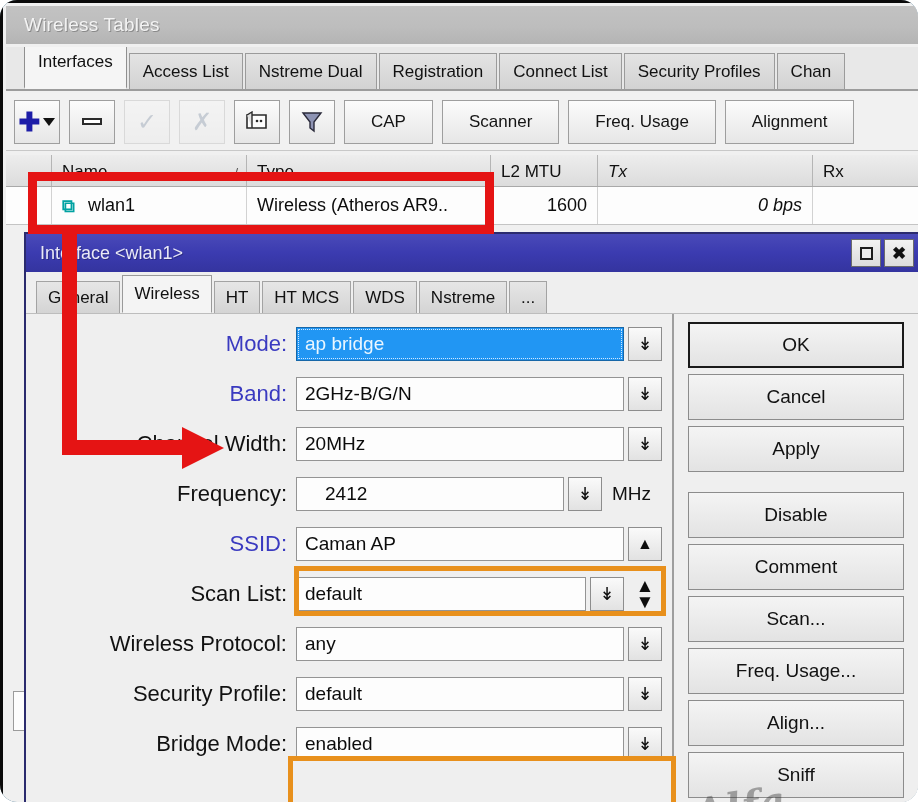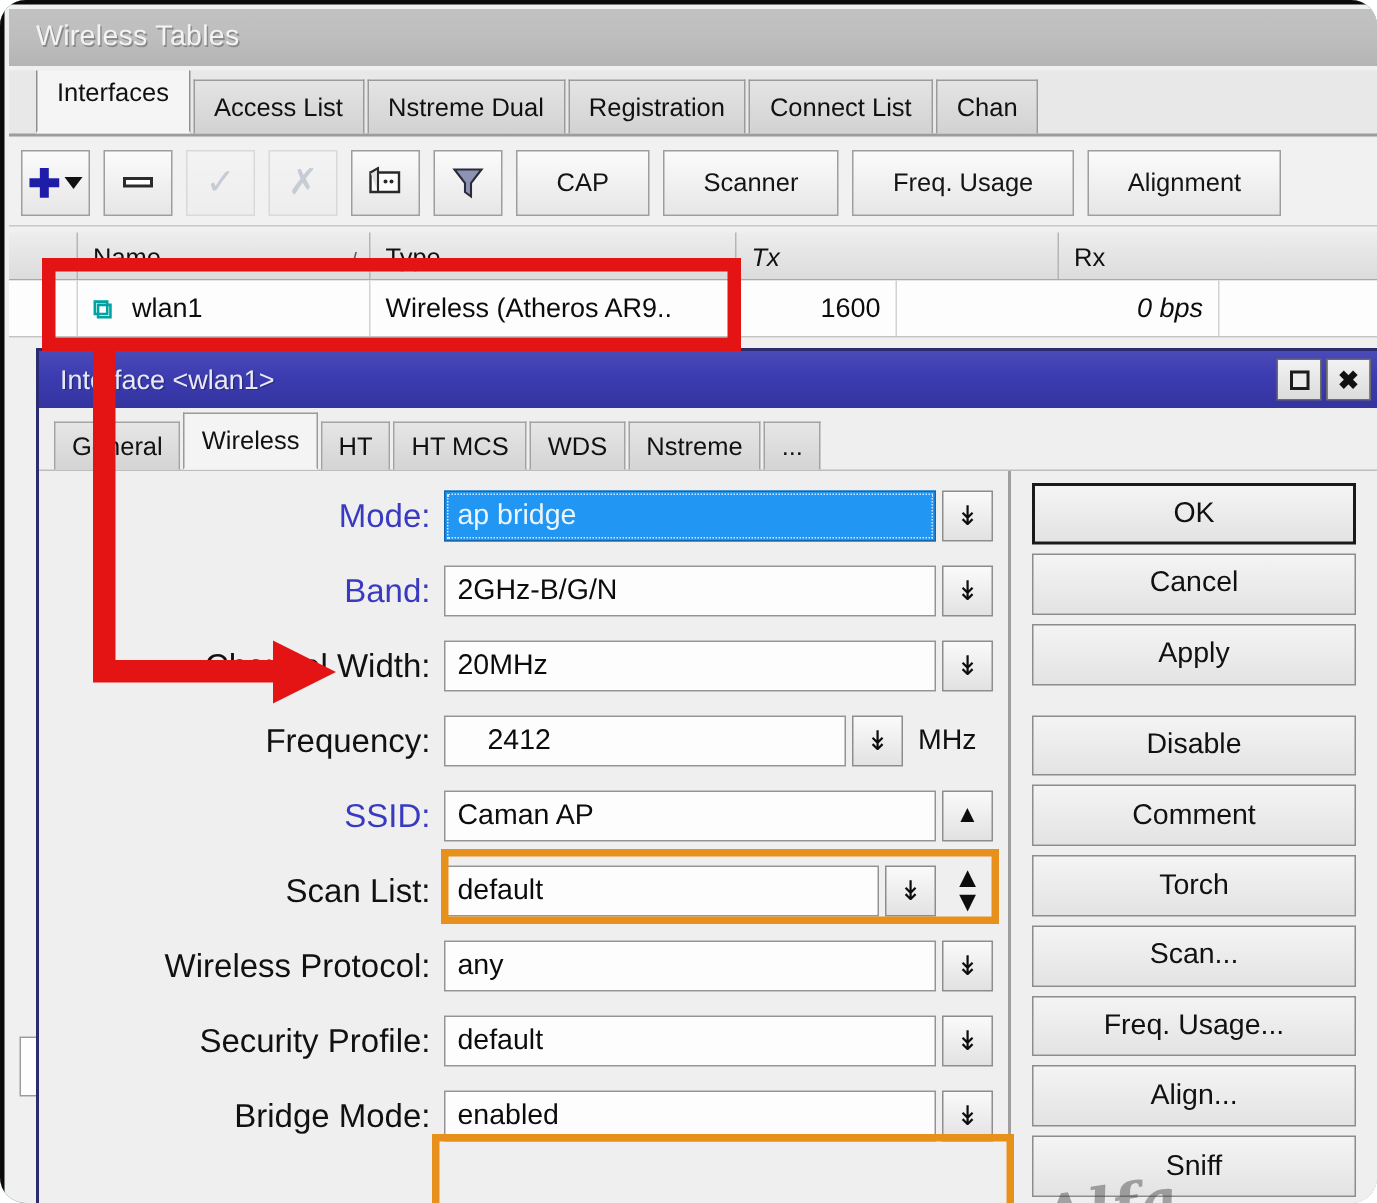--- a/index.html
+++ b/index.html
@@ -335,20 +335,23 @@
         <div class="tab">
           <span>Nstreme Dual</span>
         </div>
         <div class="tab">
           <span>Registration</span>
         </div>
         <div class="tab">
           <span>Connect List</span>
         </div>
         <div class="tab">
+          <span>Security Profiles</span>
+        </div>
+        <div class="tab">
           <span>Chan</span>
         </div>
       </div>
 
     <div class="toolbar">
       <div class="tb-btn icon">
         <span class="plus-icon">✚</span>
         <span class="caret-dn"></span>
       </div>
       <div class="tb-btn icon">
@@ -379,20 +382,21 @@
       <div class="tb-btn wide">Alignment</div>
     </div>
 
     <div class="table-head">
       <div class="th col-flag"></div>
       <div class="th col-name">
         <span>Name</span>
         <span class="sort">/</span>
       </div>
       <div class="th col-type">Type</div>
+      <div class="th col-mtu">L2 MTU</div>
       <div class="th col-tx">Tx</div>
       <div class="th col-rx">Rx</div>
     </div>
 
     <div class="table-row">
       <div class="td col-flag"></div>
       <div class="td col-name">
         <span class="wlan-icon">⧉</span>
         <span>wlan1</span>
       </div>
@@ -520,23 +524,20 @@
           <div class="dbtn">
             <span>Apply</span>
           </div>
           <div class="dbtn gap">
             <span>Disable</span>
           </div>
           <div class="dbtn">
             <span>Comment</span>
           </div>
           <div class="dbtn">
-            <span>Torch</span>
-          </div>
-          <div class="dbtn">
             <span>Scan...</span>
           </div>
           <div class="dbtn">
             <span>Freq. Usage...</span>
           </div>
           <div class="dbtn">
             <span>Align...</span>
           </div>
           <div class="dbtn">
             <span>Sniff</span>

